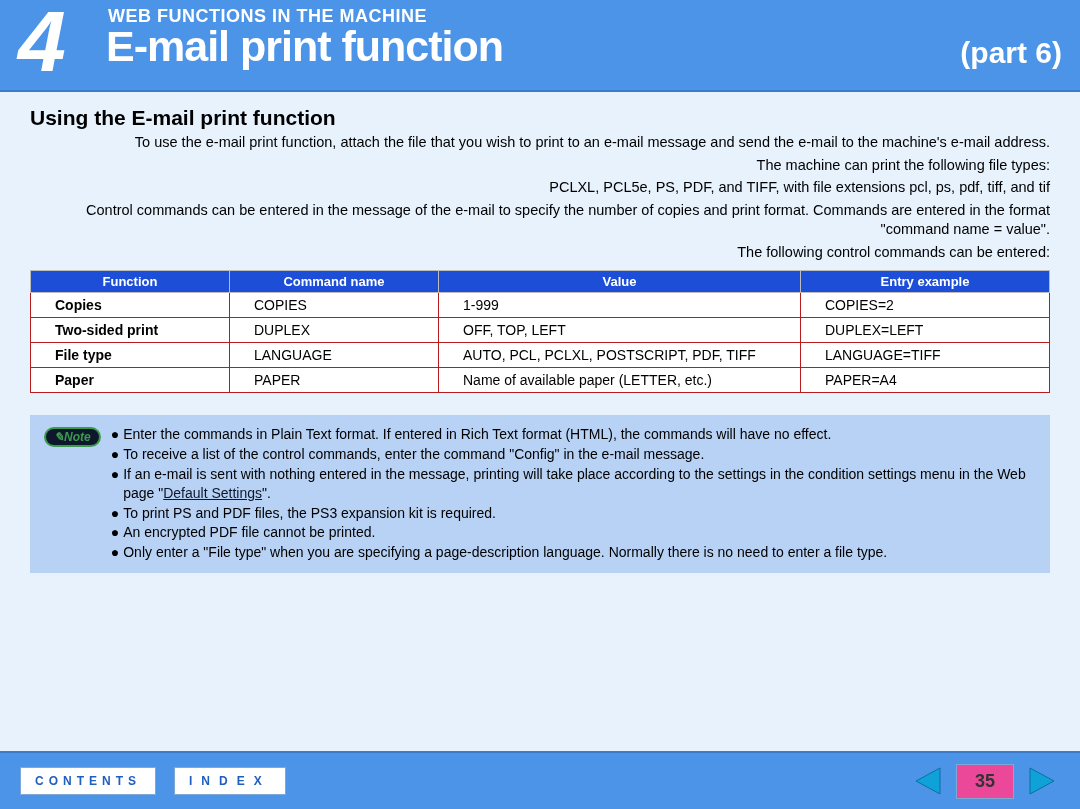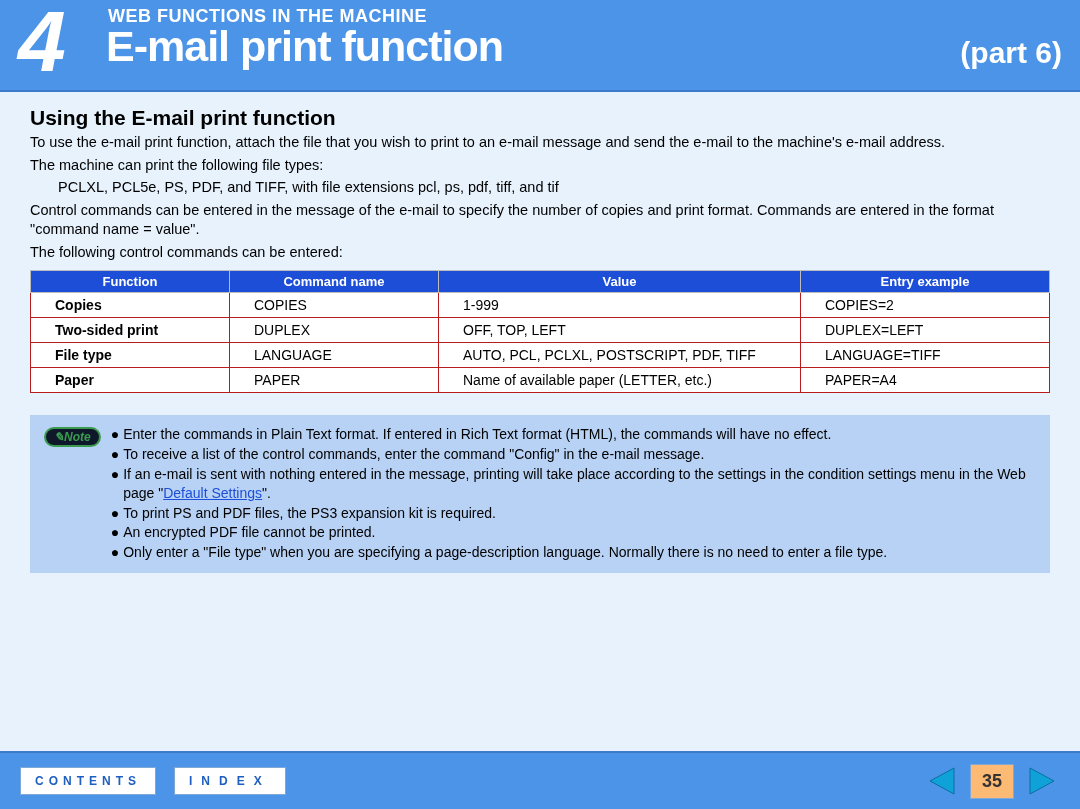--- a/index.html
+++ b/index.html
@@ -58,20 +58,21 @@
   }
   .section-title {
     color: #000000;
     font-size: 21px;
     font-weight: bold;
   }
   .body-text {
     font-size: 14.5px;
     line-height: 1.35;
     margin: 3px 0;
+    text-align: right;
   }
   .indent {
     padding-left: 28px;
   }
   table.cmd {
     width: 100%;
     border-collapse: collapse;
     background: #fff;
     margin-top: 8px;
     font-size: 14px;
@@ -122,21 +123,21 @@
   }
   .note-list .li {
     display: flex;
     gap: 4px;
   }
   .note-list .dot {
     flex: 0 0 auto;
   }
   .note-list .txt { flex: 1 1 auto; }
   .link {
-    color: #1d4ed8;
+    color: #0f172a;
     text-decoration: underline;
   }
   .footer {
     position: absolute;
     left: 0;
     right: 0;
     bottom: 0;
     height: 56px;
     background: #4c94e8;
     display: flex;
@@ -151,23 +152,23 @@
     margin-right: 18px;
     color: #1f5fbf;
     font-weight: bold;
     letter-spacing: 5px;
     font-size: 12px;
     cursor: pointer;
   }
   .footer .btn.index { letter-spacing: 9px; }
   .footer .spacer { flex: 1 1 auto; }
   .footer .pg {
-    background: #fdba74;
+    background: #ec4899;
     border: 1px solid #7fa8d6;
-    padding: 6px 11px;
+    padding: 6px 18px;
     font-weight: bold;
     color: #333;
     font-size: 18px;
     margin: 0 8px;
   }
   .arrow-btn {
     cursor: pointer;
     margin: 0 4px;
   }
   .arrow-btn svg { display: block; }

